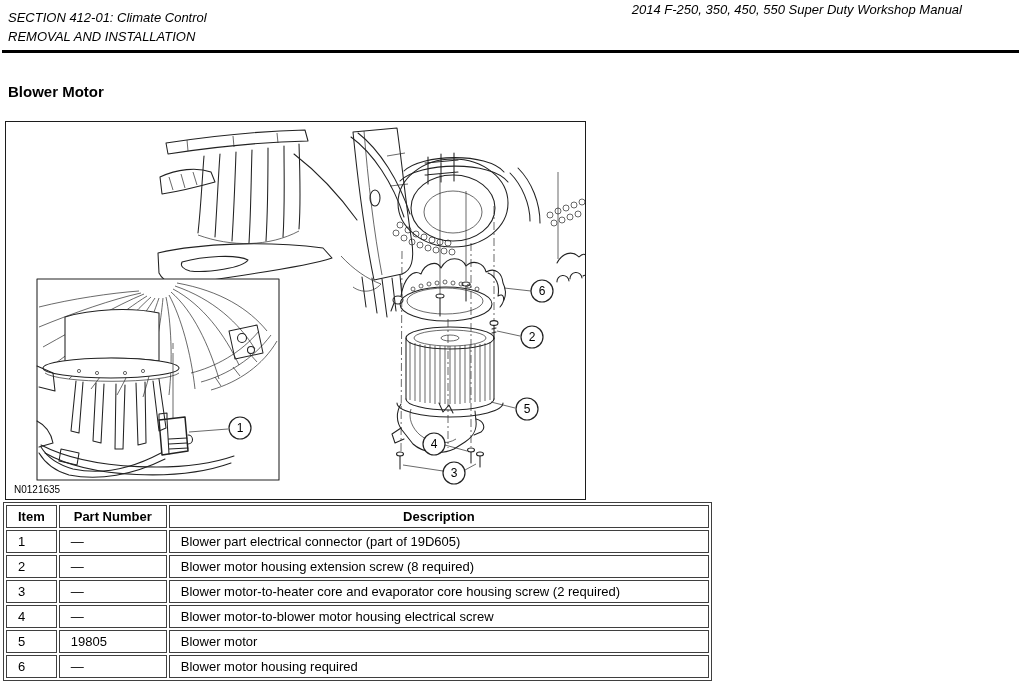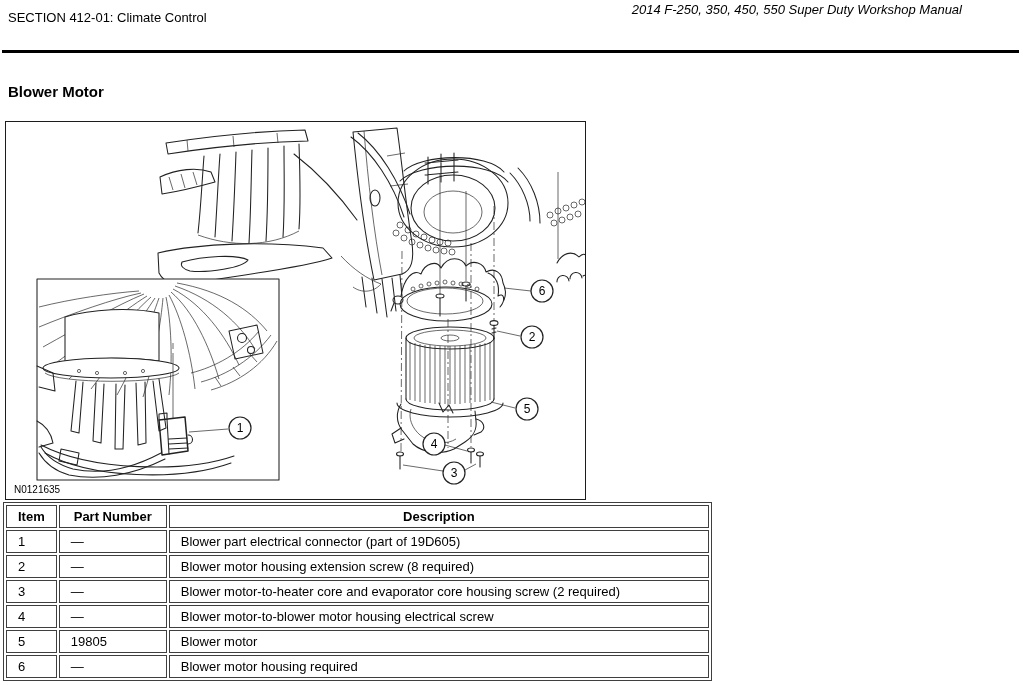--- a/index.html
+++ b/index.html
@@ -1,17 +1,17 @@
 <!DOCTYPE html>
 <html><head>
 <meta charset="utf-8">
 <style>
   html,body{margin:0;padding:0;background:#fff}
   body{width:1028px;height:685px;position:relative;font-family:"Liberation Sans",sans-serif;color:#000;overflow:hidden}
-  .hdr-left{position:absolute;left:8px;top:8px;font-size:13px;line-height:19px;white-space:nowrap}
+  .hdr-left{position:absolute;left:8px;top:8px;font-style:italic;font-size:13px;line-height:19px;white-space:nowrap}
   .hdr-right{position:absolute;right:66px;top:0;text-align:right;line-height:19px;white-space:nowrap}
   .hdr-right .manual{font-style:italic;font-size:13px}
   .hdr-right .rev{font-size:12.5px}
   .rule{position:absolute;left:2px;top:50px;width:1017px;height:3px;background:#000}
   .page-title{position:absolute;left:8px;top:83px;font-size:15px;font-weight:bold}
   .figure{position:absolute;left:5px;top:121px;width:579px;height:377px;border:1px solid #1c1c1c;background:#fff}
   .figure svg{display:block;width:579px;height:377px}
   svg .s{fill:none;stroke:#222;stroke-width:1.05;stroke-linecap:round;stroke-linejoin:round}
   svg .b{fill:none;stroke:#222;stroke-width:1.5;stroke-linecap:round;stroke-linejoin:round}
   svg .thin{fill:none;stroke:#2a2a2a;stroke-width:.7}
@@ -25,20 +25,21 @@
   table.parts th,table.parts td{border:1px solid #3f3f3f;height:19px;padding:1px 11px;background:#fff;font-size:13px;vertical-align:middle}
   table.parts th{font-weight:bold;text-align:center}
   table.parts td{text-align:left}
   col.c1{width:42px}col.c2{width:108px}
 </style>
 </head>
 <body>
 
 <div class="hdr-left">
   <div>SECTION 412-01: Climate Control</div>
+  <div>REMOVAL AND INSTALLATION</div>
 </div>
 <div class="hdr-right">
   <div class="manual">2014 F-250, 350, 450, 550 Super Duty Workshop Manual</div>
 </div>
 <div class="rule"></div>
 <div class="page-title">Blower Motor</div>
 
 <div class="figure">
 <svg viewBox="5 121 579 377">
 

